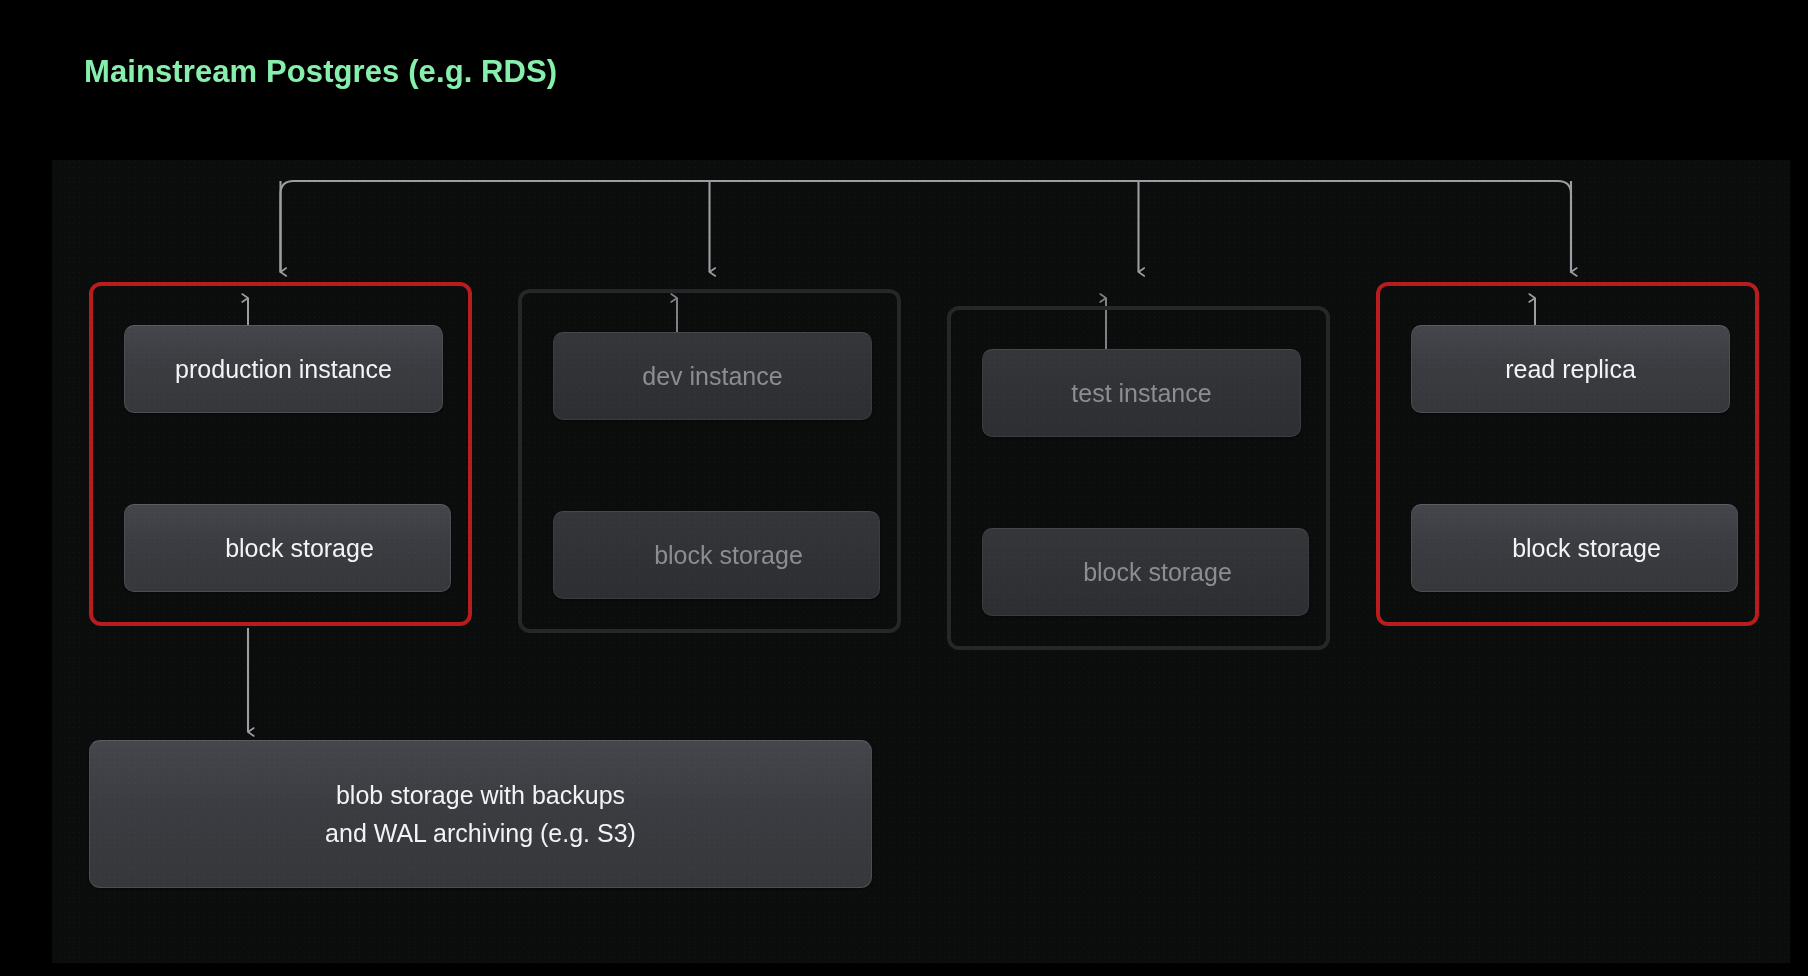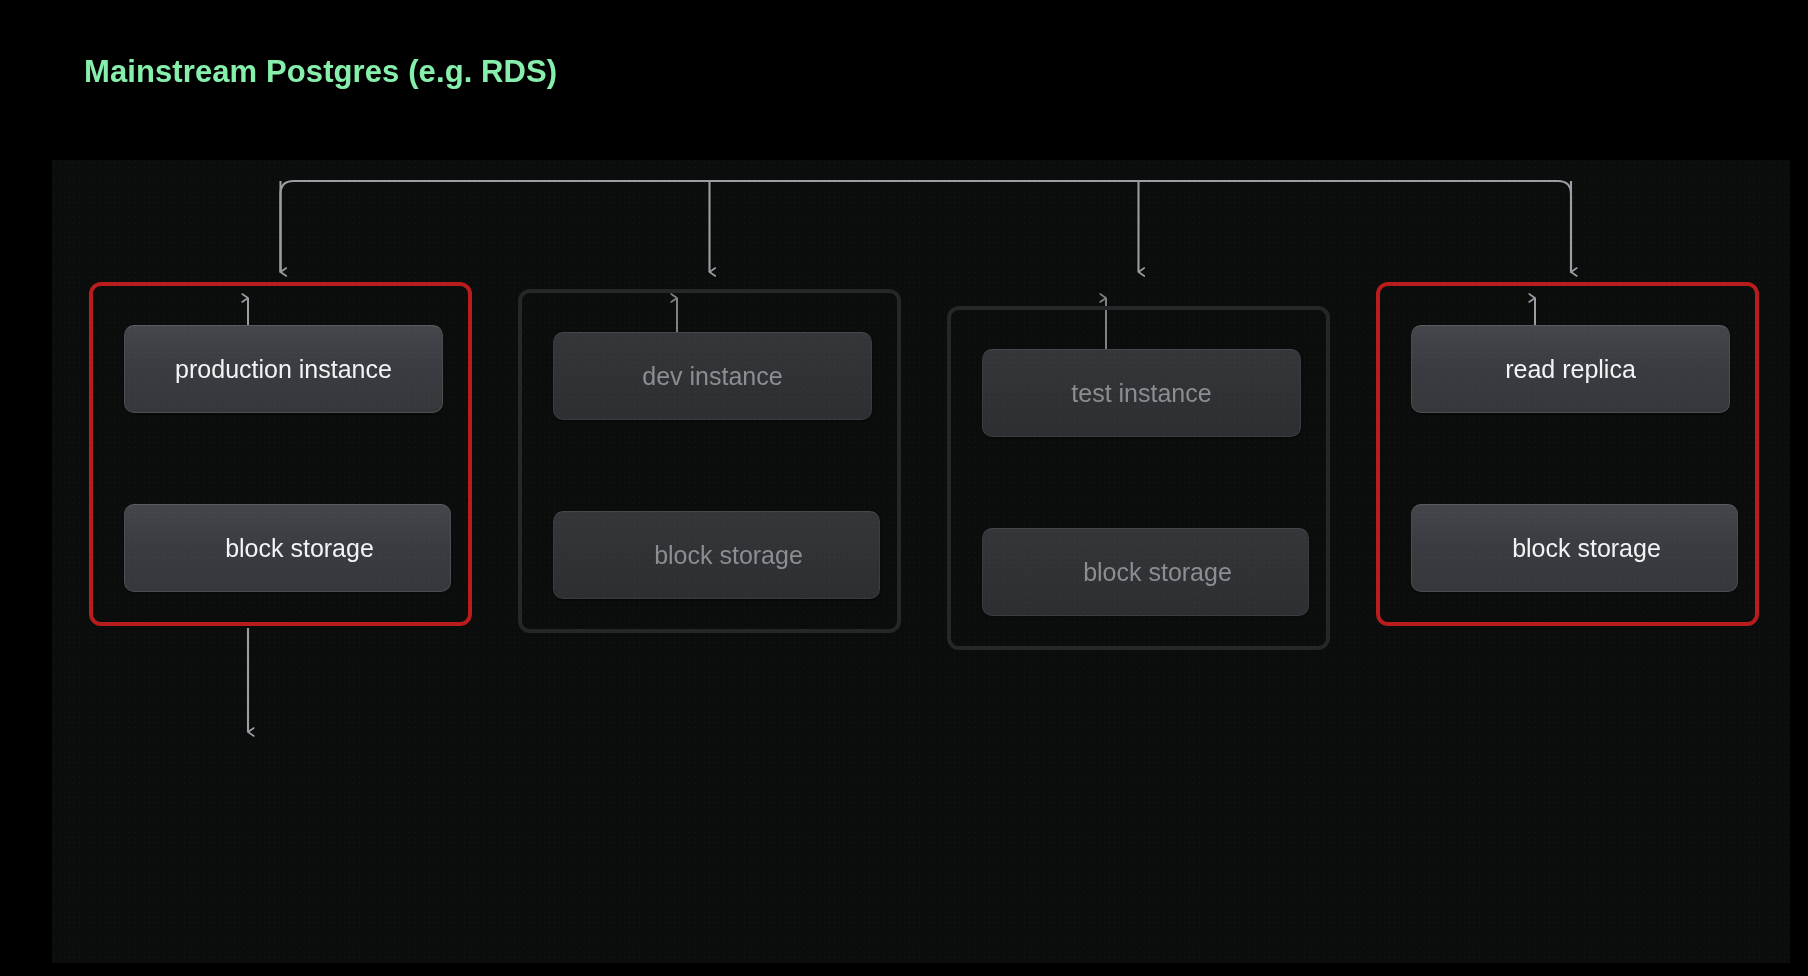--- a/index.html
+++ b/index.html
@@ -188,15 +188,19 @@
   <div class="group g3 dim">
     <div class="node top dim">test instance</div>
     <div class="node bottom dim">block storage</div>
   </div>
 
   <div class="group g4">
     <div class="node top">read replica</div>
     <div class="node bottom">block storage</div>
   </div>
 
+  <div class="node blob">
+    <span class="line">blob storage with backups</span>
+    <span class="line">and WAL archiving (e.g. S3)</span>
+  </div>
 
   <div class="grain"></div>
 </div>
 
 </body></html>

